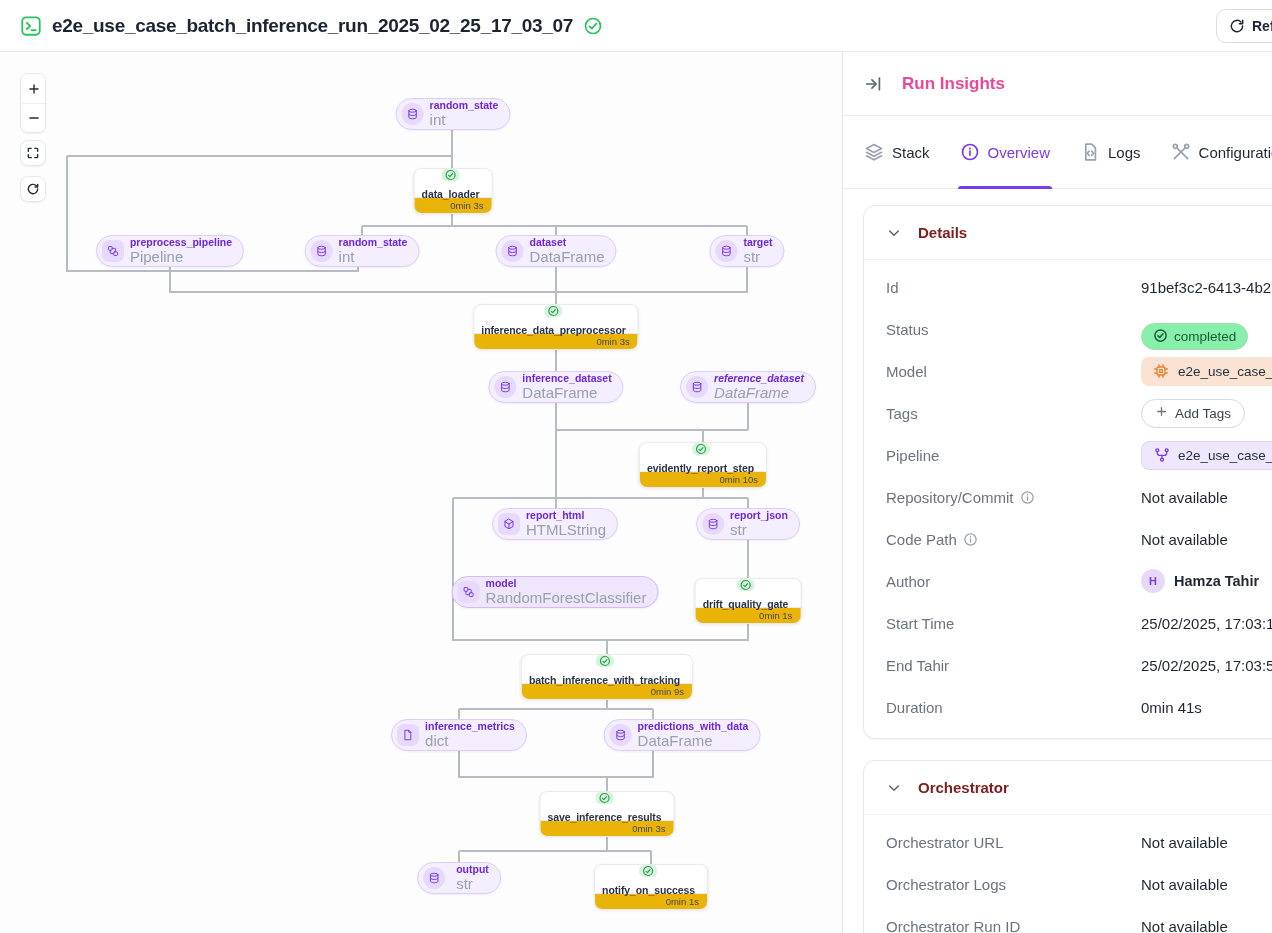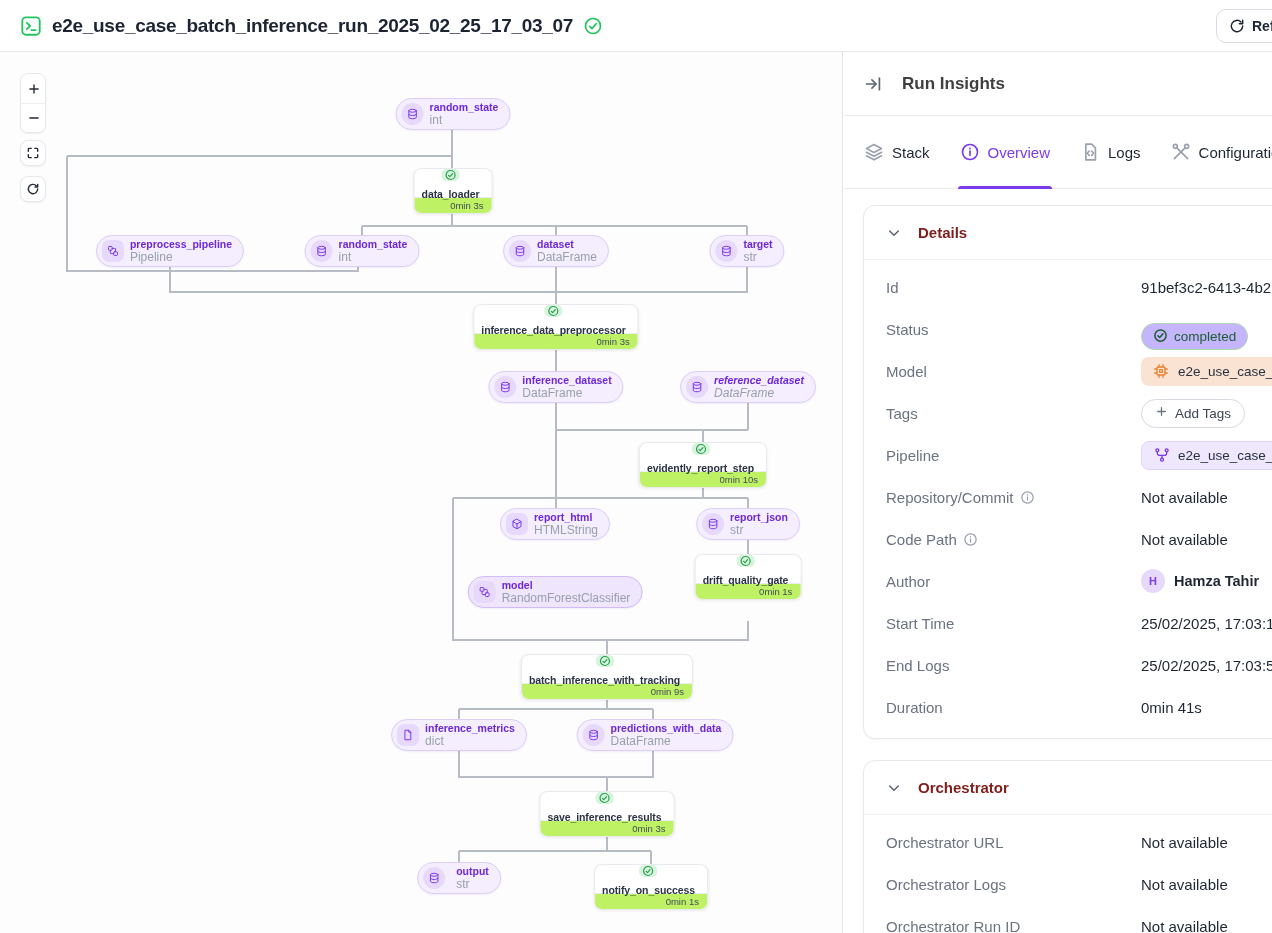--- a/index.html
+++ b/index.html
@@ -26,49 +26,49 @@
   .pill { position:absolute; transform:translateX(-50%); height:32px; background:#f4eefe;
     border:1px solid #ddcef8; border-radius:16px; display:flex; align-items:center; gap:6px;
     padding:0 11px 0 5px; box-shadow:0 1px 2px rgba(90,60,160,.07); white-space:nowrap; cursor:pointer; }
   .pill.model-variant { background:#efe5fd; border-color:#d2bcf6; }
   .pill .ic { flex:0 0 auto; width:22px; height:22px; border-radius:50%; background:#e7d9fb;
     display:flex; align-items:center; justify-content:center; color:#7c3aed; }
   .pill .ic.square { border-radius:7px; }
   .pill .ic svg { width:12px; height:12px; }
   .pill-txt { display:flex; flex-direction:column; justify-content:center; }
   .pill-label { font-size:10.5px; font-weight:700; color:#6d28d9; line-height:1.2; }
-  .pill-type { font-size:12px; color:#98a0ab; line-height:1.2; }
+  .pill-type { font-size:15px; color:#98a0ab; line-height:1.2; }
   .step { position:absolute; transform:translateX(-50%); background:#fff; border:1px solid #e9eaee;
     border-radius:8px; box-shadow:0 1px 3px rgba(20,24,40,.08); white-space:nowrap; cursor:pointer; }
   .step-head { display:flex; align-items:center; gap:7px; padding:0 12px 0 7px; height:28px;flex-direction:column; }
   .step-ic { width:18px; height:18px; border-radius:5px; background:#d8f3de; display:flex;
     align-items:center; justify-content:center; color:#27a14b; }
   .step-ic svg { width:12px; height:12px; }
   .step-label { font-size:10.5px; font-weight:700; color:#2a3342; letter-spacing:-0.1px; }
-  .step-foot { height:16px; background:#bef264; border-top:1px solid #ebecf0; border-radius:0 0 7px 7px;
+  .step-foot { height:16px; background:#eab308; border-top:1px solid #ebecf0; border-radius:0 0 7px 7px;
     font-size:9.5px; font-weight:500; color:#434a57; display:flex; align-items:center;
     justify-content:flex-end; padding:0 8px; }
 
   
   .tool-group { position:absolute; left:20px; width:26px; background:#fff; border:1px solid #e6e8ee;
     border-radius:8px; box-shadow:0 1px 2px rgba(20,24,40,.06); overflow:hidden; }
   .tool-btn { width:26px; height:29px; display:flex; align-items:center; justify-content:center;
     color:#232a38; cursor:pointer; background:#fff; }
   .tool-btn + .tool-btn { border-top:1px solid #eceef2; }
   .tool-single { position:absolute; left:20px; width:26px; height:26px; background:#fff;
     border:1px solid #e6e8ee; border-radius:8px; box-shadow:0 1px 2px rgba(20,24,40,.06);
     display:flex; align-items:center; justify-content:center; color:#232a38; cursor:pointer; }
   .tool-btn svg, .tool-single svg { width:14px; height:14px; }
 
   
   #panel { position:absolute; left:844px; top:52px; width:428px; height:881px; background:#fff; overflow:hidden; }
   #panel-header { height:64px; display:flex; align-items:center; gap:18px; padding:0 20px;
     border-bottom:1px solid #e8e9ed; }
   #panel-header .collapse { width:20px; height:20px; color:#5b6472; cursor:pointer; }
-  #panel-title { font-size:17px; font-weight:600; color:#404040; }
+  #panel-title { font-size:17px; font-weight:600; color:#ec4899; }
   #tabs { height:73px; display:flex; align-items:center; gap:30px; padding:0 20px;
     border-bottom:1px solid #e8e9ed; }
   .tab { position:relative; height:73px; display:flex; align-items:center; gap:8px; font-size:15px;
     font-weight:500; color:#1f2733; cursor:pointer; white-space:nowrap; }
   .tab .t-ic { width:20px; height:20px; color:#9aa1ad; display:flex; align-items:center; }
   .tab.active { color:#7c3aed; }
   .tab.active .t-ic { color:#7c3aed; }
   .tab.active::after { content:""; position:absolute; left:-2px; right:-2px; bottom:0; height:3px;
     border-radius:3px 3px 0 0; background:#7c3aed; }
 
@@ -78,21 +78,21 @@
   .sec-head { height:54px; display:flex; align-items:center; gap:16px; padding:0 22px;
     border-bottom:1px solid #eef0f4; cursor:pointer; }
   .sec-head .chev { width:16px; height:16px; color:#5b6472; display:flex; align-items:center; }
   .sec-title { font-size:15px; font-weight:600; color:#7f1d1d; }
   .sec-rows { padding:6px 0 10px; }
   .p-row { display:flex; align-items:center; min-height:42px; padding:0 22px; }
   .p-label { flex:0 0 255px; font-size:15px; color:#6b7280; display:flex; align-items:center; gap:6px; }
   .p-label .inf { width:15px; height:15px; color:#9aa1ad; display:flex; }
   .p-value { font-size:15px; color:#1f2733; display:flex; align-items:center; white-space:nowrap; }
   .badge-status { height:27px; display:flex; align-items:center; gap:6px; padding:0 11px;
-    background:#c4b5fd; border:1px solid #abd9ab; border-radius:14px; font-size:13.5px;
+    background:#86efac; border:1px solid #abd9ab; border-radius:14px; font-size:13.5px;
     font-weight:500; color:#1d5c33;margin-top:15px; }
   .badge-status svg { width:15px; height:15px; }
   .badge-model { height:29px; display:flex; align-items:center; gap:9px; padding:0 12px;
     background:#fbe3d4; border-radius:8px; font-size:13.5px; color:#27303f; cursor:pointer; }
   .badge-model .chip { width:16px; height:16px; color:#e8822f; display:flex; }
   .badge-pipeline { height:29px; display:flex; align-items:center; gap:8px; padding:0 12px;
     background:#eee7fd; border:1px solid #e0d3f9; border-radius:8px; font-size:13.5px;
     color:#27303f; cursor:pointer; }
   .badge-pipeline .pic { width:16px; height:16px; color:#7c3aed; display:flex; }
   .btn-addtags { height:29px; display:flex; align-items:center; gap:7px; padding:0 13px;
@@ -313,21 +313,21 @@
             <svg viewBox="0 0 24 24" fill="none" stroke="currentColor" stroke-linecap="round" stroke-linejoin="round" stroke-width="2">
               <path d="M6.5 2.5h7l4 4v15h-11z"></path>
               <path d="M13.5 2.5v4h4"></path>
             </svg>
           </span>
           <span class="pill-txt">
             <span class="pill-label">inference_metrics</span>
             <span class="pill-type">dict</span>
           </span>
         </div>
-        <div class="pill" style="left: 655px; top: 667px;">
+        <div class="pill" style="left: 682px; top: 667px;">
           <span class="ic">
             <svg viewBox="0 0 24 24" fill="none" stroke="currentColor" stroke-linecap="round" stroke-linejoin="round" stroke-width="2">
               <ellipse cx="12" cy="5.5" rx="7.5" ry="3"></ellipse>
               <path d="M4.5 5.5v6.5c0 1.66 3.36 3 7.5 3s7.5-1.34 7.5-3V5.5"></path>
               <path d="M4.5 12v6.5c0 1.66 3.36 3 7.5 3s7.5-1.34 7.5-3V12"></path>
             </svg>
           </span>
           <span class="pill-txt">
             <span class="pill-label">predictions_with_data</span>
             <span class="pill-type">DataFrame</span>
@@ -375,21 +375,21 @@
             <span class="step-ic">
               <svg viewBox="0 0 24 24" fill="none" stroke="currentColor" stroke-linecap="round" stroke-linejoin="round" stroke-width="2.4">
                 <circle cx="12" cy="12" r="9"></circle>
                 <path d="M8 12.6l2.7 2.7 5.3-6"></path>
               </svg>
             </span>
             <span class="step-label">evidently_report_step</span>
           </div>
           <div class="step-foot">0min 10s</div>
         </div>
-        <div class="step" style="left: 748px; top: 502px;">
+        <div class="step" style="left: 748px; top: 526px;">
           <div class="step-head">
             <span class="step-ic">
               <svg viewBox="0 0 24 24" fill="none" stroke="currentColor" stroke-linecap="round" stroke-linejoin="round" stroke-width="2.4">
                 <circle cx="12" cy="12" r="9"></circle>
                 <path d="M8 12.6l2.7 2.7 5.3-6"></path>
               </svg>
             </span>
             <span class="step-label">drift_quality_gate</span>
           </div>
           <div class="step-foot">0min 1s</div>
@@ -639,21 +639,21 @@
             <div class="p-row">
               <div class="p-label">
                 <span>Start Time</span>
               </div>
               <div class="p-value">
                 <span>25/02/2025, 17:03:1</span>
               </div>
             </div>
             <div class="p-row">
               <div class="p-label">
-                <span>End Logs</span>
+                <span>End Tahir</span>
               </div>
               <div class="p-value">
                 <span>25/02/2025, 17:03:5</span>
               </div>
             </div>
             <div class="p-row">
               <div class="p-label">
                 <span>Duration</span>
               </div>
               <div class="p-value">

